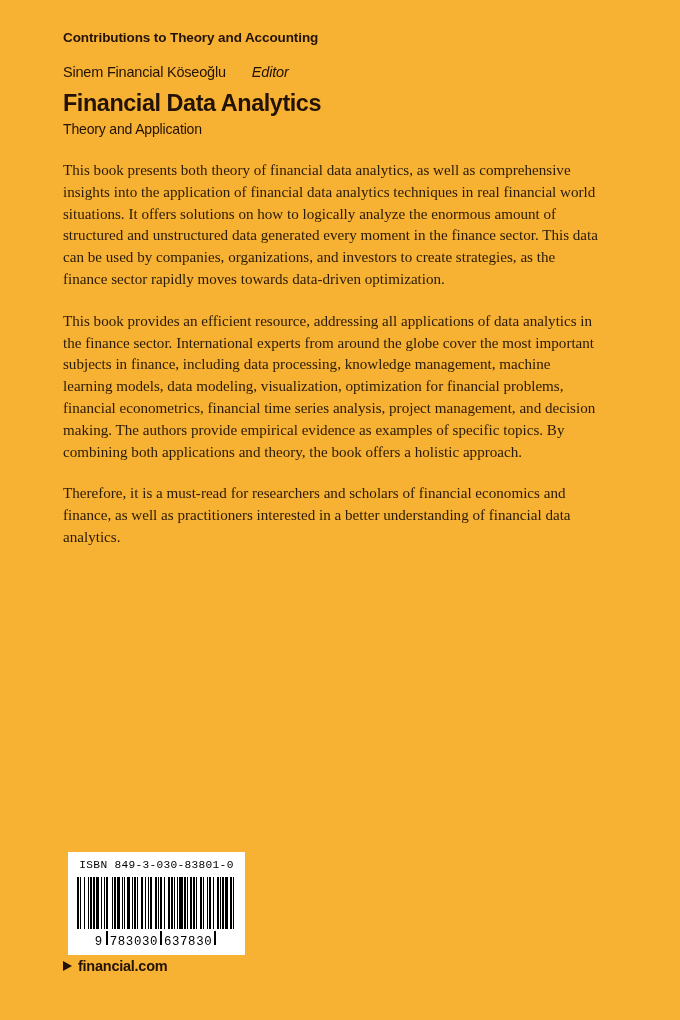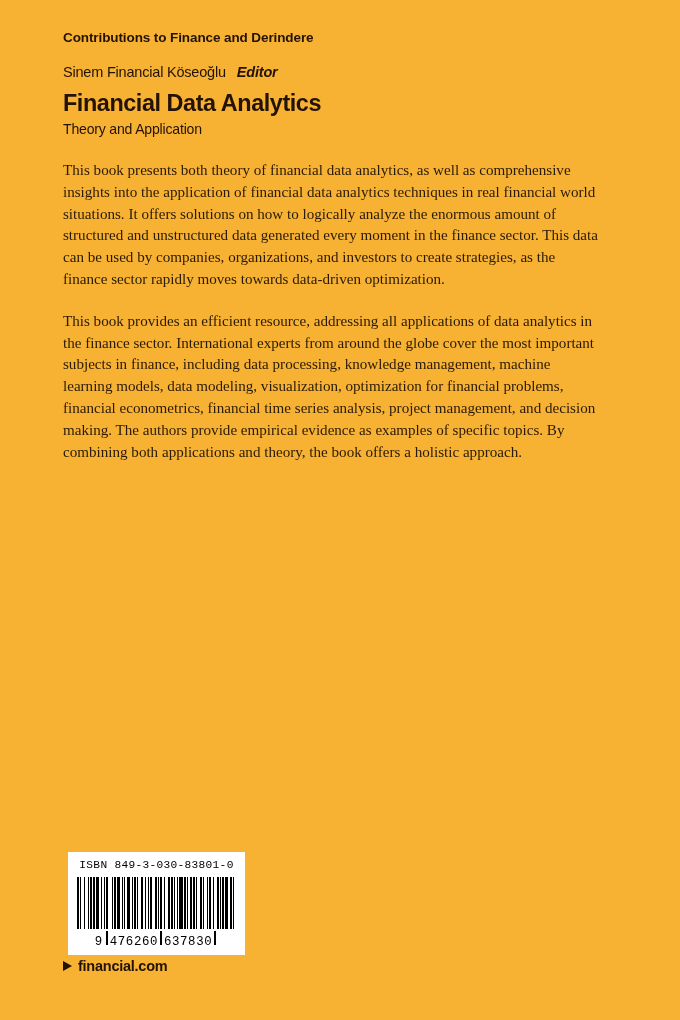--- a/index.html
+++ b/index.html
@@ -48,22 +48,22 @@
     color: #231206;
     line-height: 1.2;
     margin: 0 0 7px 0;
     white-space: nowrap;
   }
   .editor-name {
     letter-spacing: -0.2px;
   }
   .editor-role {
     font-style: italic;
-    font-weight: 700;
-    margin-left: 11px;
+    font-weight: 400;
+    margin-left: 26px;
     letter-spacing: -0.2px;
   }
 
   .book-title {
     font-family: "Liberation Sans", sans-serif;
     font-size: 24.5px;
     font-weight: 700;
     color: #231206;
     line-height: 1.12;
     letter-spacing: -0.45px;
@@ -202,34 +202,35 @@
     letter-spacing: -0.25px;
     line-height: 1;
   }
 </style>
 </head>
 <body>
 
 <div class="cover">
 
   <div class="header">
-    <div class="series-title">Contributions to Finance and Derindere</div>
+    <div class="series-title">Contributions to Theory and Accounting</div>
 
     <div class="editor-line">
       <span class="editor-name">Sinem Financial Köseoğlu</span><span class="editor-role">Editor</span>
     </div>
 
     <h1 class="book-title">Financial Data Analytics</h1>
 
     <div class="book-subtitle">Theory and Application</div>
   </div>
 
   <div class="blurb">
     <p>This book presents both theory of financial data analytics, as well as comprehensive insights into the application of financial data analytics techniques in real financial world situations. It offers solutions on how to logically analyze the enormous amount of structured and unstructured data generated every moment in the finance sector. This data can be used by companies, organizations, and investors to create strategies, as the finance sector rapidly moves towards data-driven optimization.</p>
     <p>This book provides an efficient resource, addressing all applications of data analytics in the finance sector. International experts from around the globe cover the most important subjects in finance, including data processing, knowledge management, machine learning models, data modeling, visualization, optimization for financial problems, financial econometrics, financial time series analysis, project management, and decision making. The authors provide empirical evidence as examples of specific topics. By combining both applications and theory, the book offers a holistic approach.</p>
+    <p>Therefore, it is a must-read for researchers and scholars of financial economics and finance, as well as practitioners interested in a better understanding of financial data analytics.</p>
   </div>
 
   <div class="barcode-block">
     <div class="barcode-box">
       <div class="isbn-text">ISBN 849-3-030-83801-0</div>
       <div class="bars" id="bars">
           <span class="bar" style="width: 3.06px;"></span>
           <span class="sp" style="width: 1.53px;"></span>
           <span class="bar" style="width: 1.53px;"></span>
           <span class="sp" style="width: 3.06px;"></span>
@@ -322,21 +323,21 @@
           <span class="bar" style="width: 4.59px;"></span>
           <span class="sp" style="width: 3.06px;"></span>
           <span class="bar" style="width: 1.53px;"></span>
           <span class="sp" style="width: 1.53px;"></span>
           <span class="bar" style="width: 1.53px;"></span>
           <span class="sp" style="width: 3.06px;"></span>
         </div>
       <div class="barcode-digits">
         <span class="lead">9</span>
         <span class="guard"></span>
-        <span class="dgroup">476260</span>
+        <span class="dgroup">783030</span>
         <span class="guard"></span>
         <span class="dgroup">637830</span>
         <span class="guard"></span>
       </div>
     </div>
   </div>
 
   <div class="springer">
     <span class="springer-triangle"></span>
     <span class="springer-text">financial.com</span>

